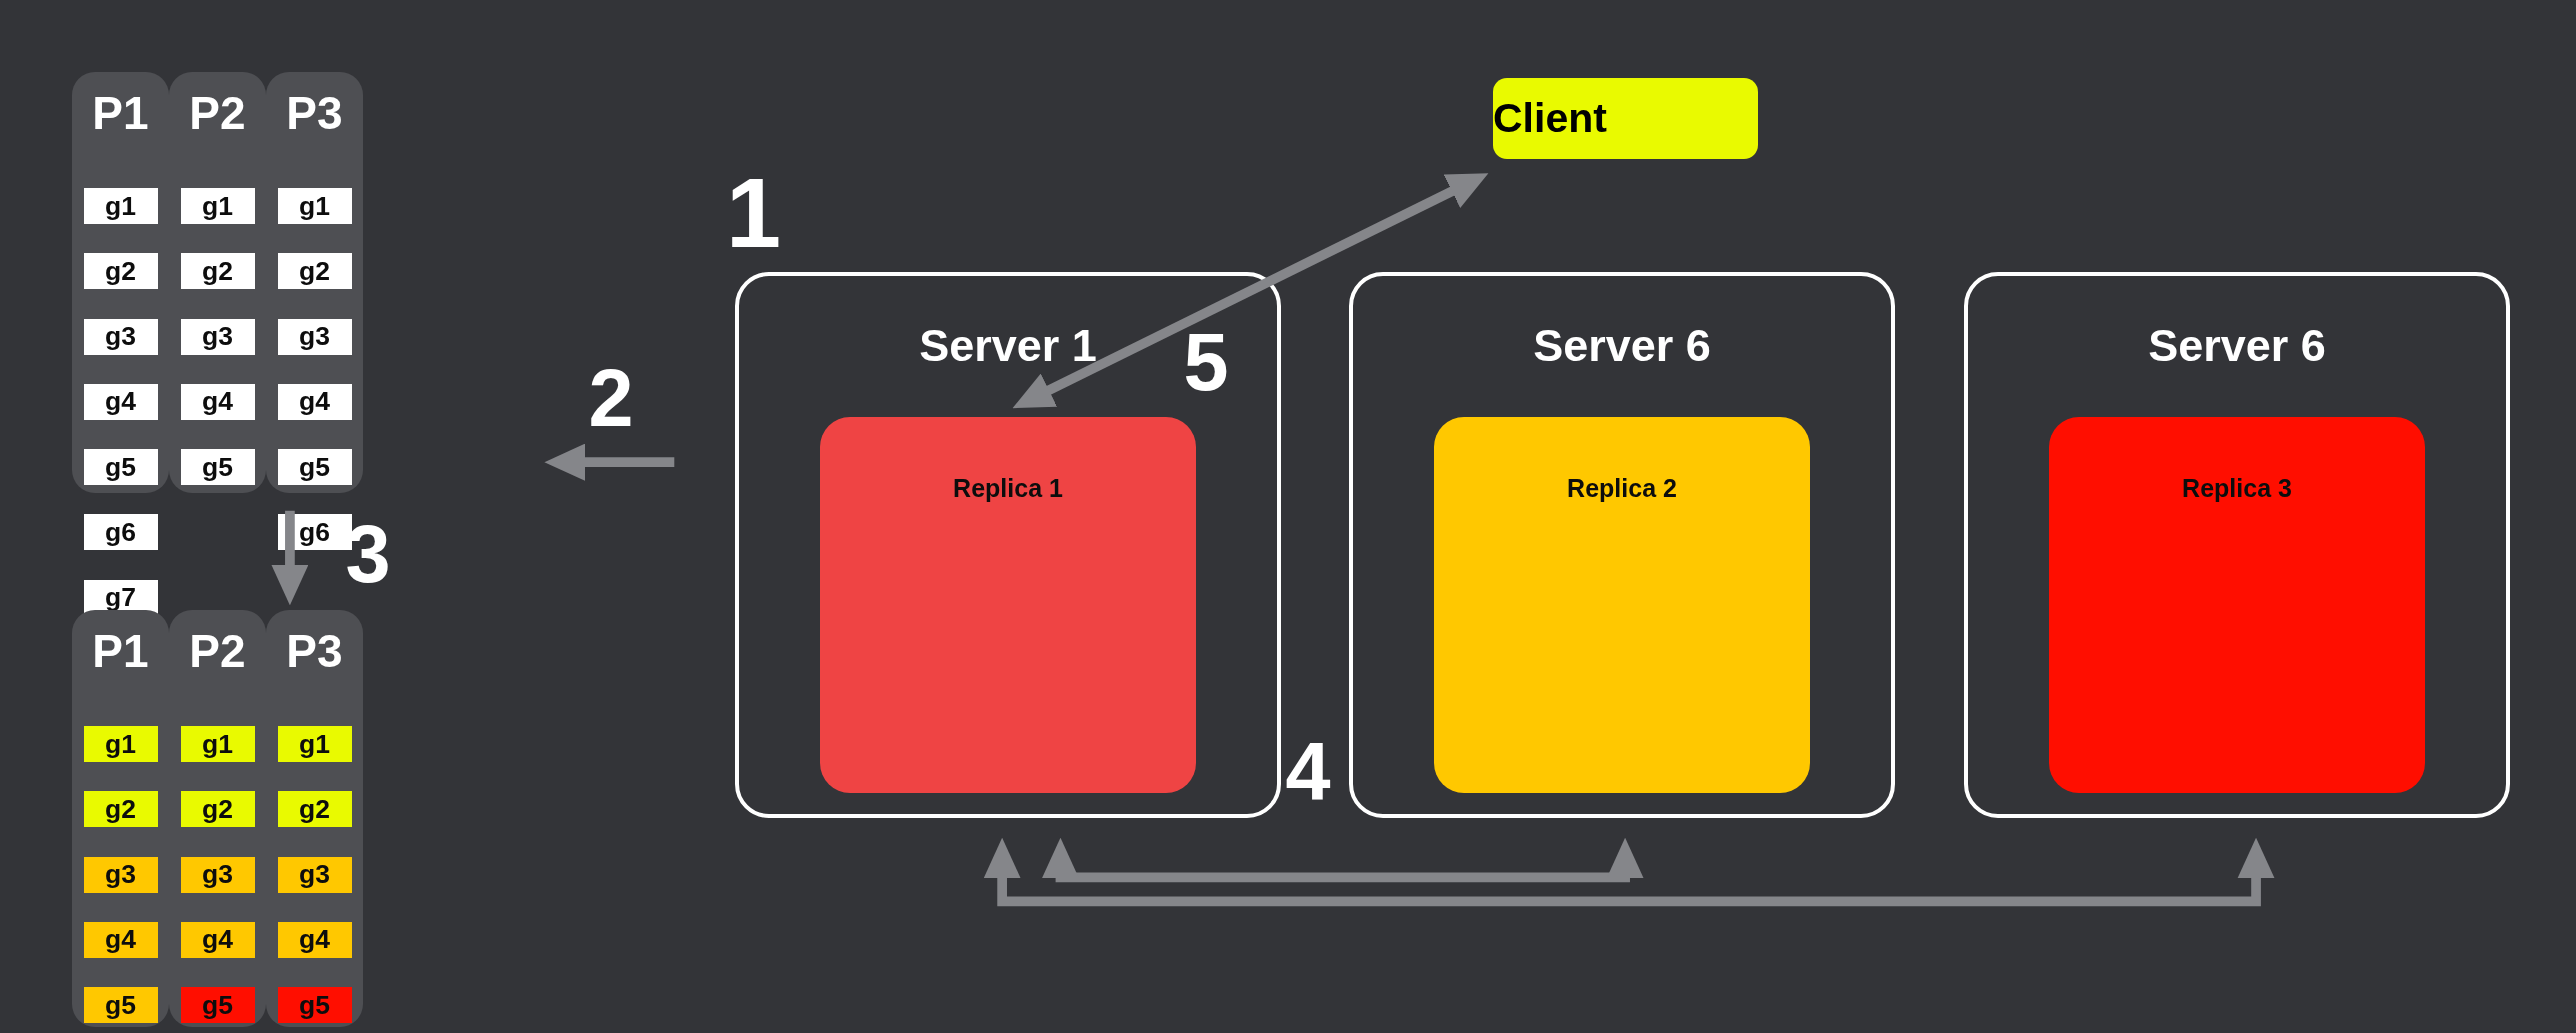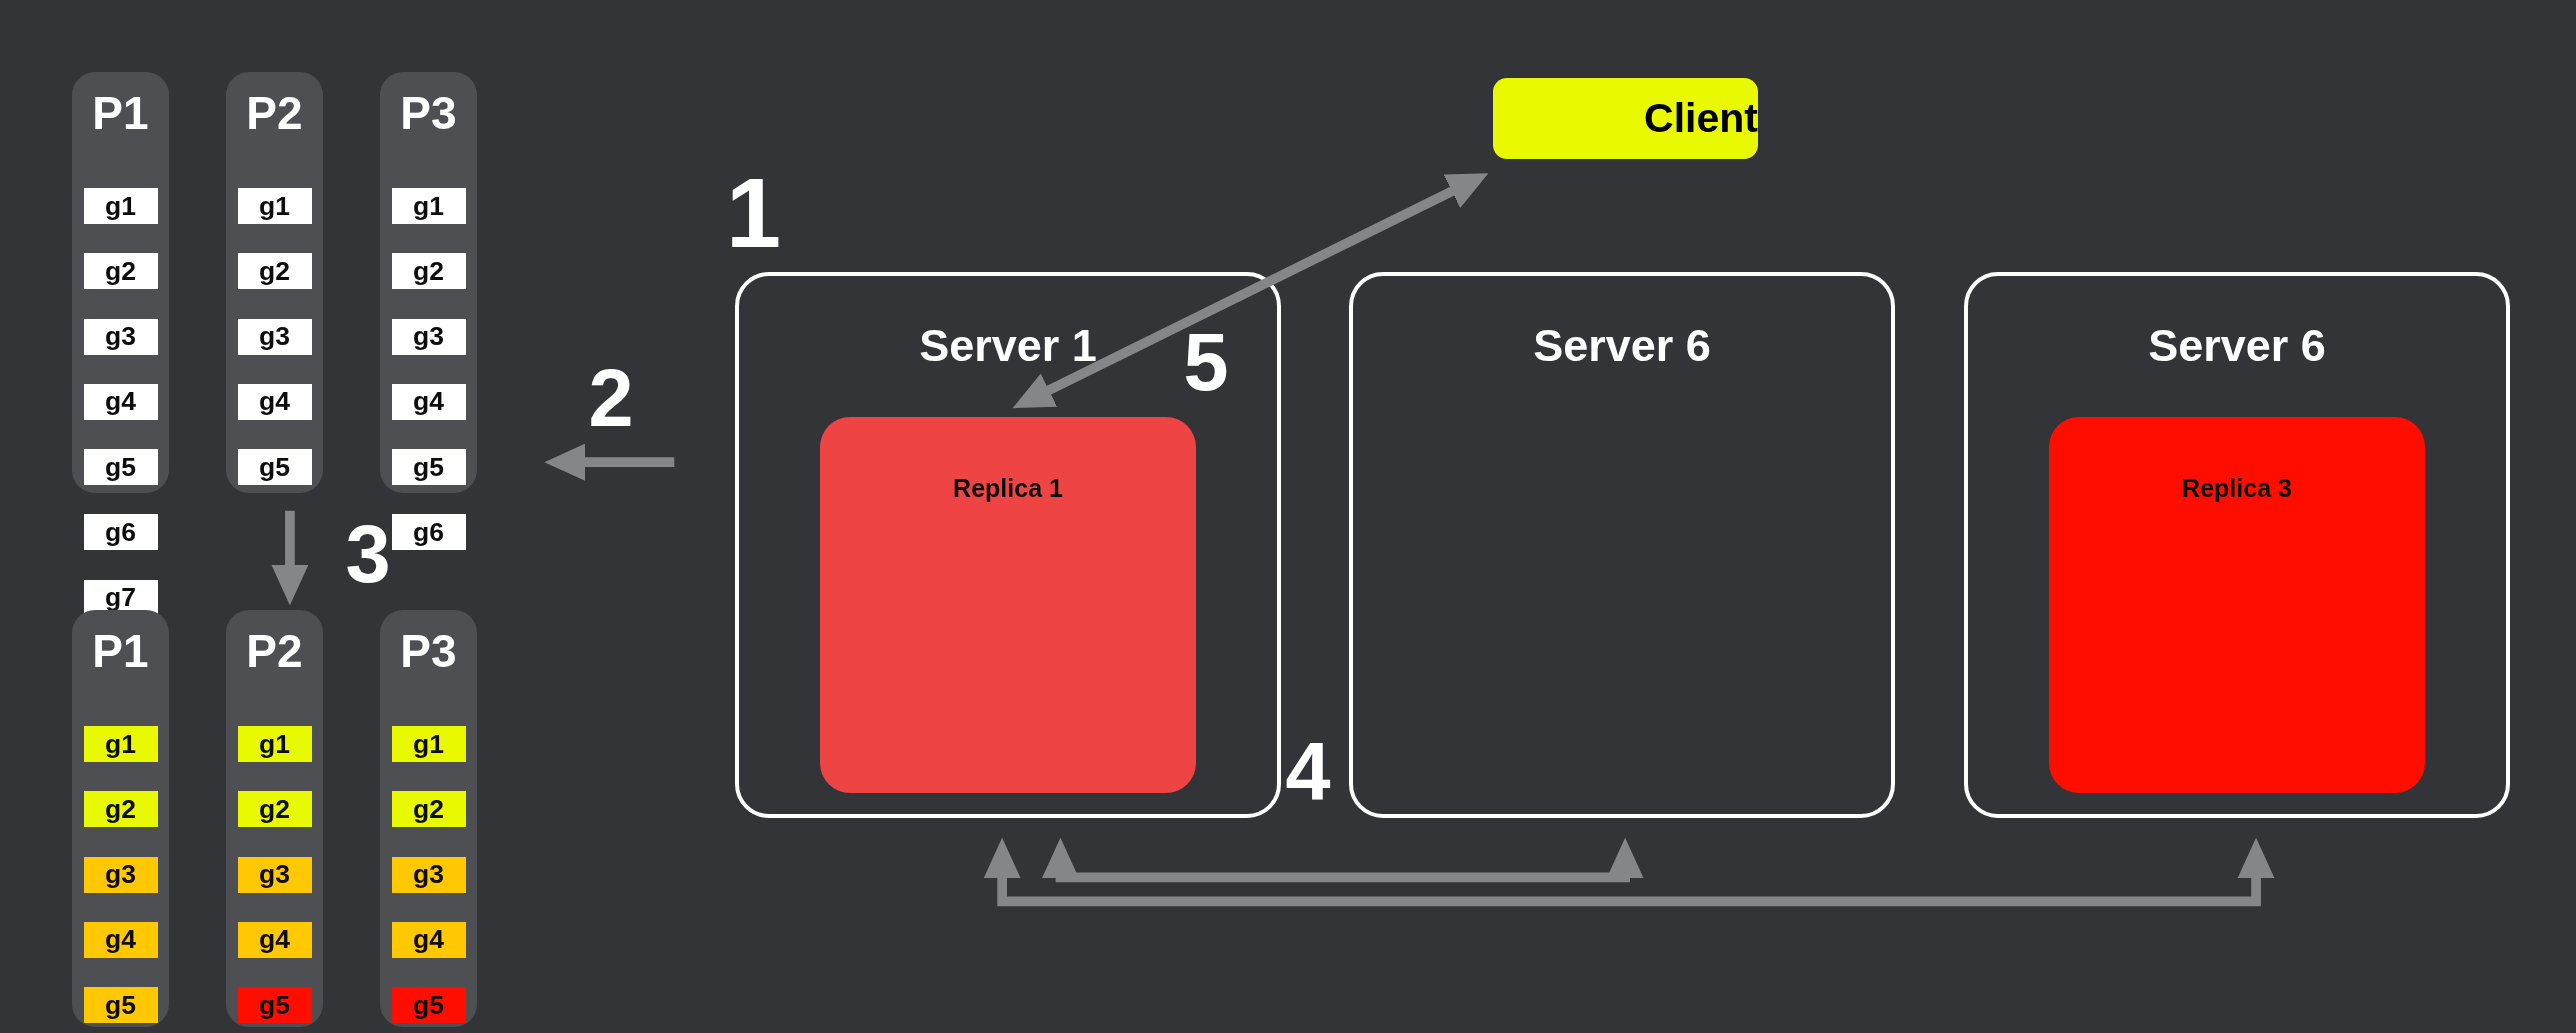--- a/index.html
+++ b/index.html
@@ -2,34 +2,34 @@
 <html style="--bg: #333438; --column: #4e4f53; --arrow: #85868a;font-size:14px"><head>
 <meta charset="utf-8">
 <style>
   html,body{margin:0;padding:0;background:#333438;}
   .canvas{
     position:relative;width:2576px;height:1033px;overflow:hidden;
     background:var(--bg,#333438);
     font-family:"Liberation Sans",sans-serif;
   }
   
-  .pgroup{position:absolute;left:72px;display:flex;gap:57px;}
+  .pgroup{position:absolute;left:72px;display:flex;}
   .pgroup.top{top:72px;}
   .pgroup.bottom{top:610px;}
   .pgroup.top .pcol{height:421px;}
   .pgroup.bottom .pcol{height:417px;}
   .pcol{position:relative;width:97px;border-radius:23px;background:var(--column,#4e4f53);}
   .pcol-title{position:absolute;top:14px;left:0;width:100%;text-align:center;
     font-size:46px;font-weight:bold;color:#fff;}
   .cells{position:absolute;top:92px;left:11.5px;width:74px;display:flex;flex-direction:column;gap:5.3px;}
   .cell{height:36px;display:flex;align-items:center;justify-content:center;
     font-size:26.5px;font-weight:bold;color:#0d0d0d;margin-top:24px;}
   
   .client{position:absolute;left:1493px;top:78px;width:265px;height:81px;border-radius:14px;
-    display:flex;align-items:center;justify-content:flex-end;
+    display:flex;align-items:center;justify-content:flex-start;
     font-size:41px;font-weight:bold;color:#000;}
   
   .server{position:absolute;top:272px;width:546px;height:546px;border:4.4px solid #fff;
     border-radius:34px;box-sizing:border-box;}
   .server.s1{left:735px;}
   .server.s2{left:1349px;}
   .server.s3{left:1964px;}
   .server-title{position:absolute;top:44px;left:0;width:100%;text-align:center;
     font-size:45px;font-weight:bold;color:#fff;}
   .replica{position:absolute;left:50%;transform:translateX(-50%);top:141px;width:376px;height:376px;
@@ -125,20 +125,23 @@
     </div>
 
   <div class="server s1">
     <div class="server-title">Server 1</div>
     <div class="replica" style="background: #ef4444;">
       <div class="replica-label">Replica 1</div>
     </div>
   </div>
   <div class="server s2">
     <div class="server-title">Server 6</div>
+    <div class="replica" style="background: rgb(255, 200, 0);">
+      <div class="replica-label">Replica 2</div>
+    </div>
   </div>
   <div class="server s3">
     <div class="server-title">Server 6</div>
     <div class="replica" style="background: rgb(255, 14, 0);">
       <div class="replica-label">Replica 3</div>
     </div>
   </div>
 
   <svg class="arrows" viewBox="0 0 2915 1169">
     <defs>

